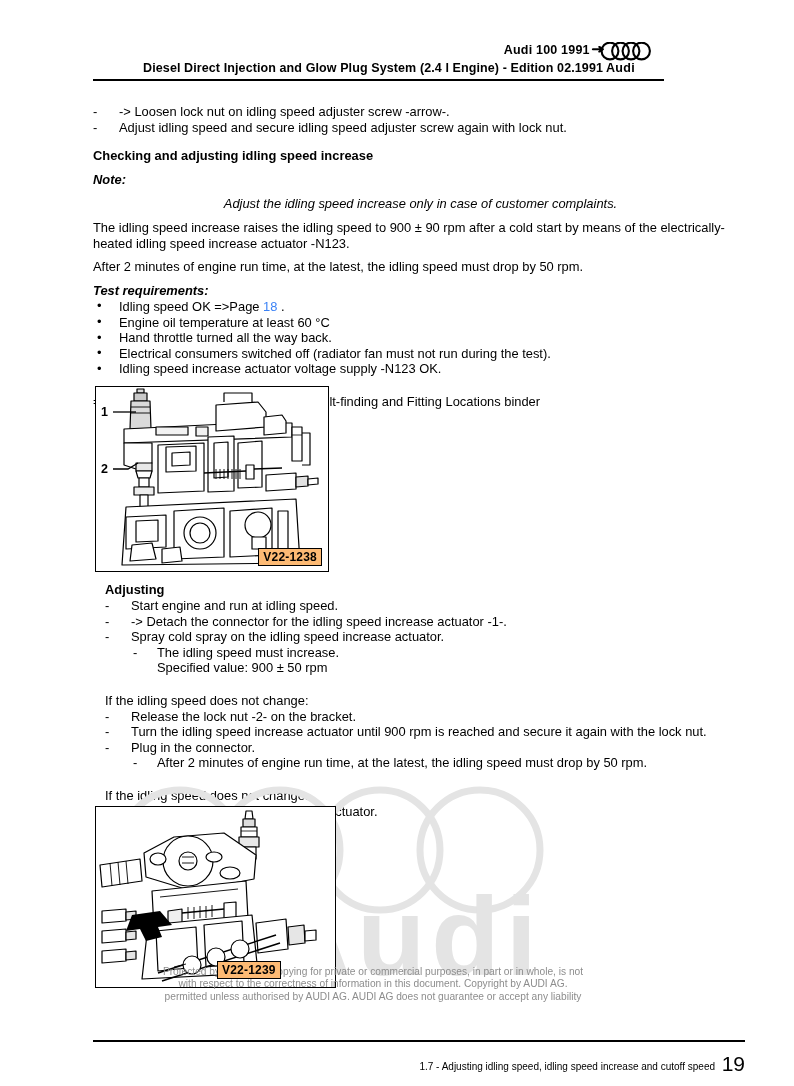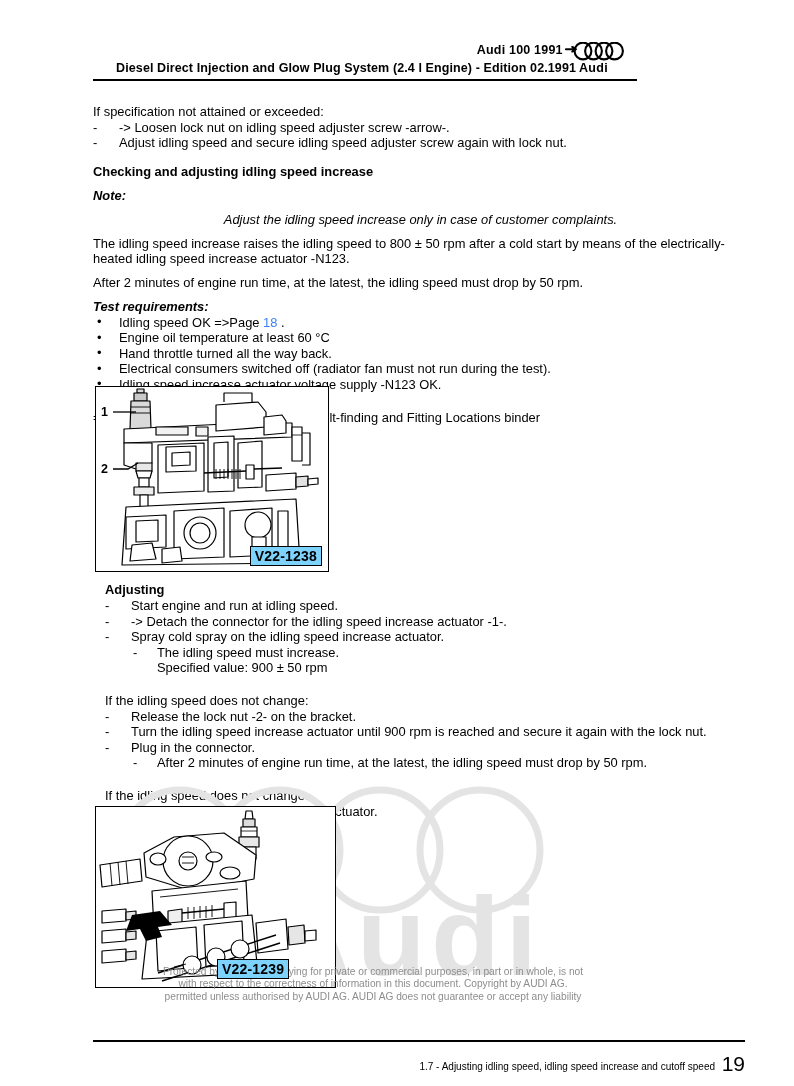--- a/index.html
+++ b/index.html
@@ -20,20 +20,21 @@
     overflow: hidden;
     margin: 0 auto;
   }
 
   
   #header {
     position: absolute;
     left: 0; top: 0;
     width: 686px;
     height: 86px;
+    padding-left: 27px;
   }
   .hdr-model {
     position: absolute;
     right: 110px;
     top: 43px;
     font-size: 12.5px;
     font-weight: bold;
     letter-spacing: 0.2px;
     white-space: nowrap;
   }
@@ -171,22 +172,22 @@
     left: 95px;
     top: 806px;
     width: 239px;
     height: 180px;
   }
   .fig-code {
     position: absolute;
     right: 6px;
     bottom: 5px;
     border: 1.4px solid #000;
-    background: #7dd3fc;
-    font-size: 14px;
+    background: #fdba74;
+    font-size: 12px;
     font-weight: bold;
     letter-spacing: 0.2px;
     padding: 1px 4px 1px 4px;
     font-family: "Liberation Sans", sans-serif;
     z-index: 5;
   }
   #figure-2 .fig-code {
     right: auto;
     left: 121px;
     bottom: 8px;
@@ -270,36 +271,35 @@
         <circle cx="21.5" cy="9" r="8.4" fill="none" stroke="#000" stroke-width="2.1"></circle>
         <circle cx="32" cy="9" r="8.4" fill="none" stroke="#000" stroke-width="2.1"></circle>
         <circle cx="42.5" cy="9" r="8.4" fill="none" stroke="#000" stroke-width="2.1"></circle>
       </svg>
       <div class="wordmark">Audi</div>
     </div>
   </div>
 
   <div id="content">
 
-    <div class="line">If specification not attained or exceeded:</div>
 
     <div class="dash-item"><span class="mk">-</span><span>-&gt; Loosen lock nut on idling speed adjuster screw -arrow-.</span></div>
     <div class="dash-item"><span class="mk">-</span><span>Adjust idling speed and secure idling speed adjuster screw again with lock nut.</span></div>
 
     <div class="spacer-m"></div>
 
     <div class="bold-head">Checking and adjusting idling speed increase</div>
     <div class="spacer-s"></div>
     <div class="ital-head">Note:</div>
     <div class="spacer-s"></div>
     <div class="ital-note">Adjust the idling speed increase only in case of customer complaints.</div>
 
     <div class="spacer-s"></div>
 
-    <div class="line">The idling speed increase raises the idling speed to 800 ± 50 rpm after a cold start by means of the electrically-heated idling speed increase actuator -N123.</div>
+    <div class="line">The idling speed increase raises the idling speed to 900 ± 90 rpm after a cold start by means of the electrically-heated idling speed increase actuator -N123.</div>
     <div class="spacer-s"></div>
     <div class="line">After 2 minutes of engine run time, at the latest, the idling speed must drop by 50 rpm.</div>
 
     <div class="spacer-s"></div>
     <div class="ital-head">Test requirements:</div>
 
     <div class="bullet-item"><span class="mk">•</span><span>Idling speed OK =&gt;Page </span><span class="red-link">18</span><span> .</span></div>
     <div class="bullet-item"><span class="mk">•</span><span>Engine oil temperature at least 60 °C</span></div>
     <div class="bullet-item"><span class="mk">•</span><span>Hand throttle turned all the way back.</span></div>
     <div class="bullet-item"><span class="mk">•</span><span>Electrical consumers switched off (radiator fan must not run during the test).</span></div>

